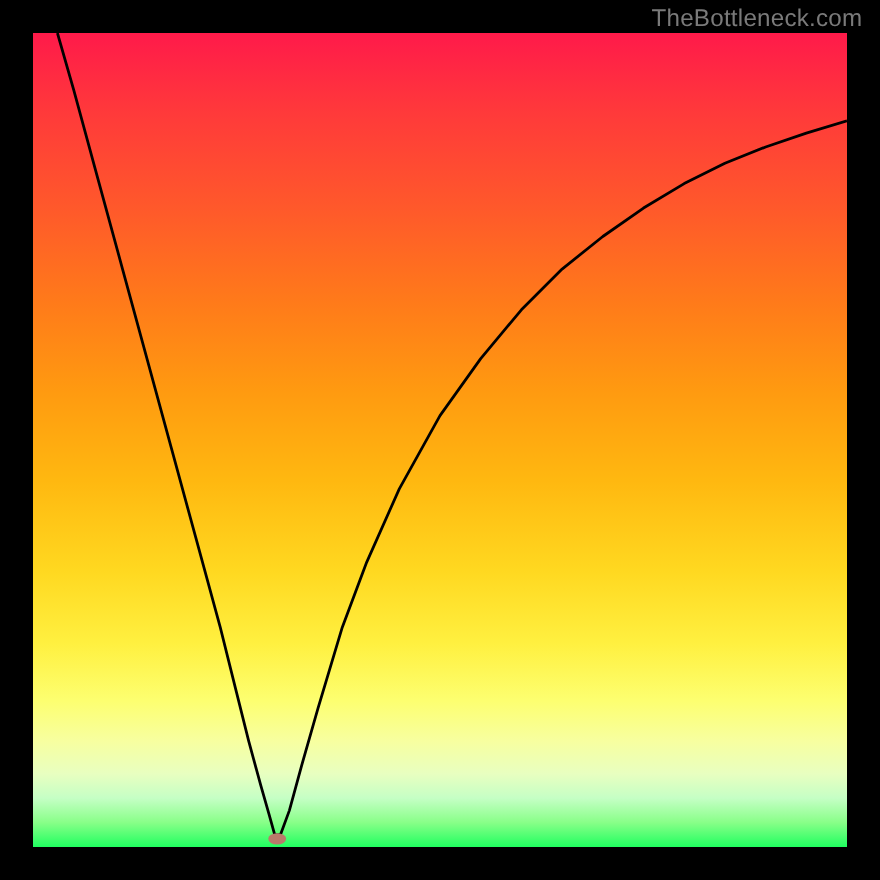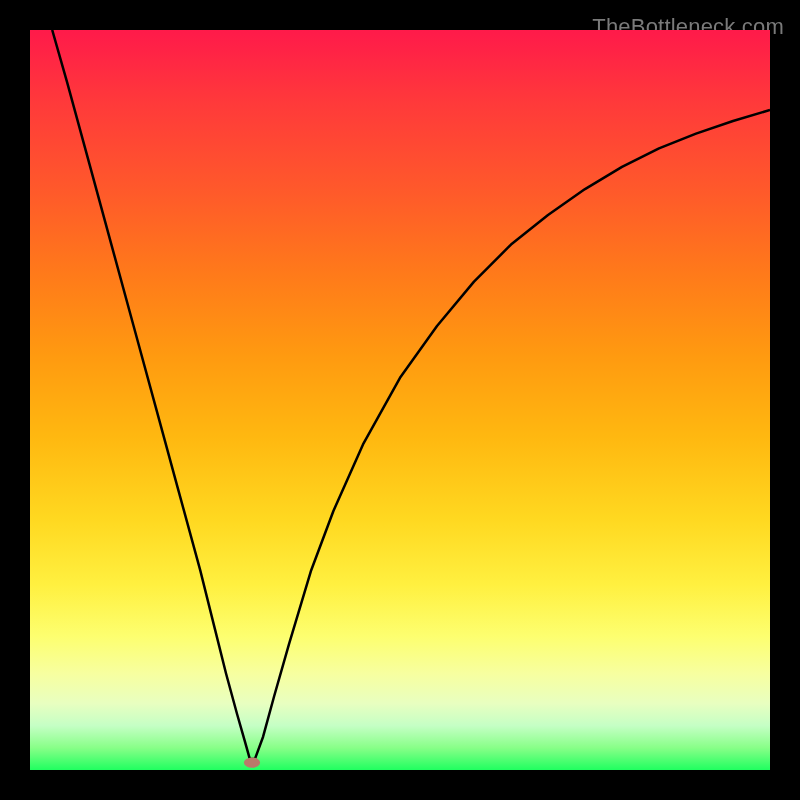--- a/index.html
+++ b/index.html
@@ -34,21 +34,21 @@
       #fdff70 82%,
       #f7ffa0 87%,
       #e8ffc0 91%,
       #c5ffc5 94%,
       #88ff88 97%,
       #20ff60 100%
     );
   }
   .watermark {
     position: absolute;
-    top: 14px;
+    top: 4px;
     right: 16px;
     font-family: Arial, Helvetica, sans-serif;
     font-size: 22px;
     color: #7a7a7a;
     font-weight: 500;
     letter-spacing: 0.2px;
   }
   .curve-svg {
     position: absolute;
     left: 0;

